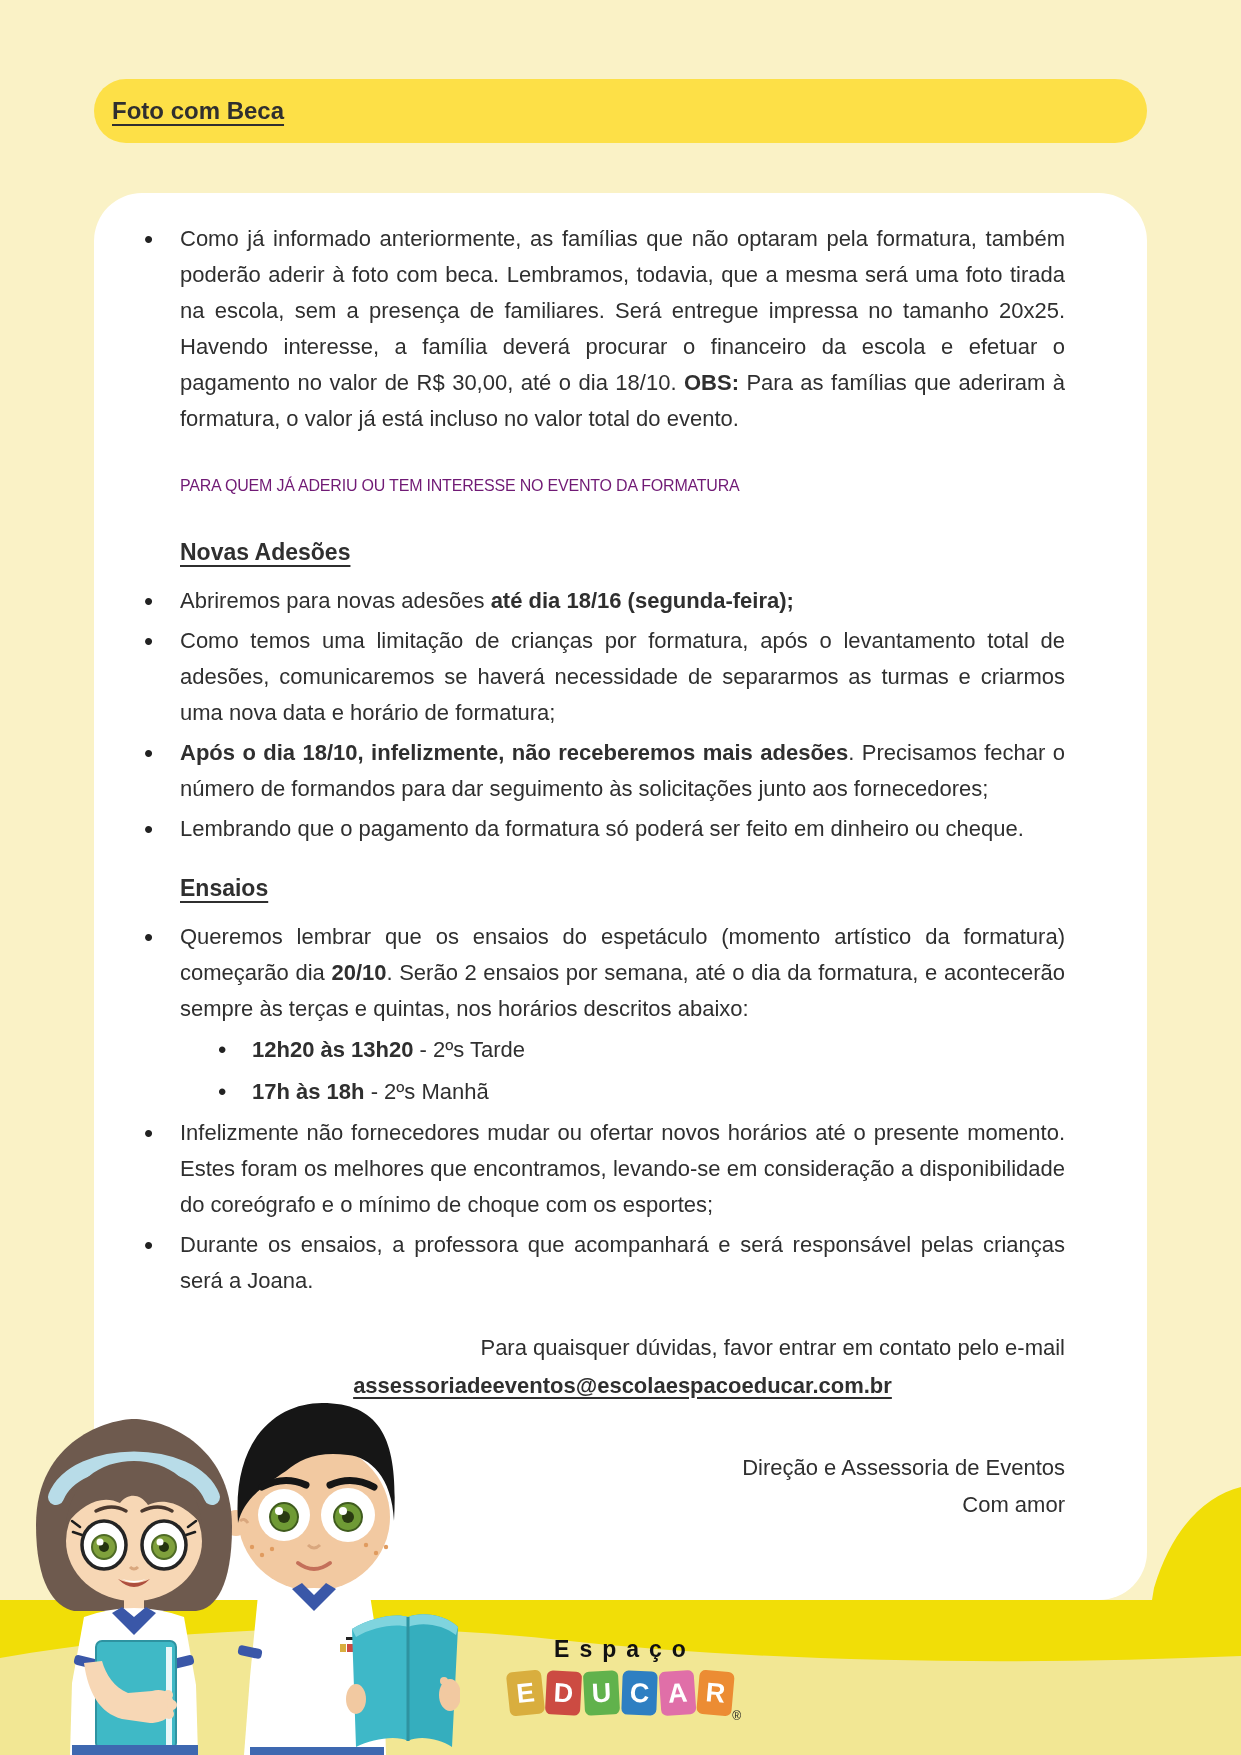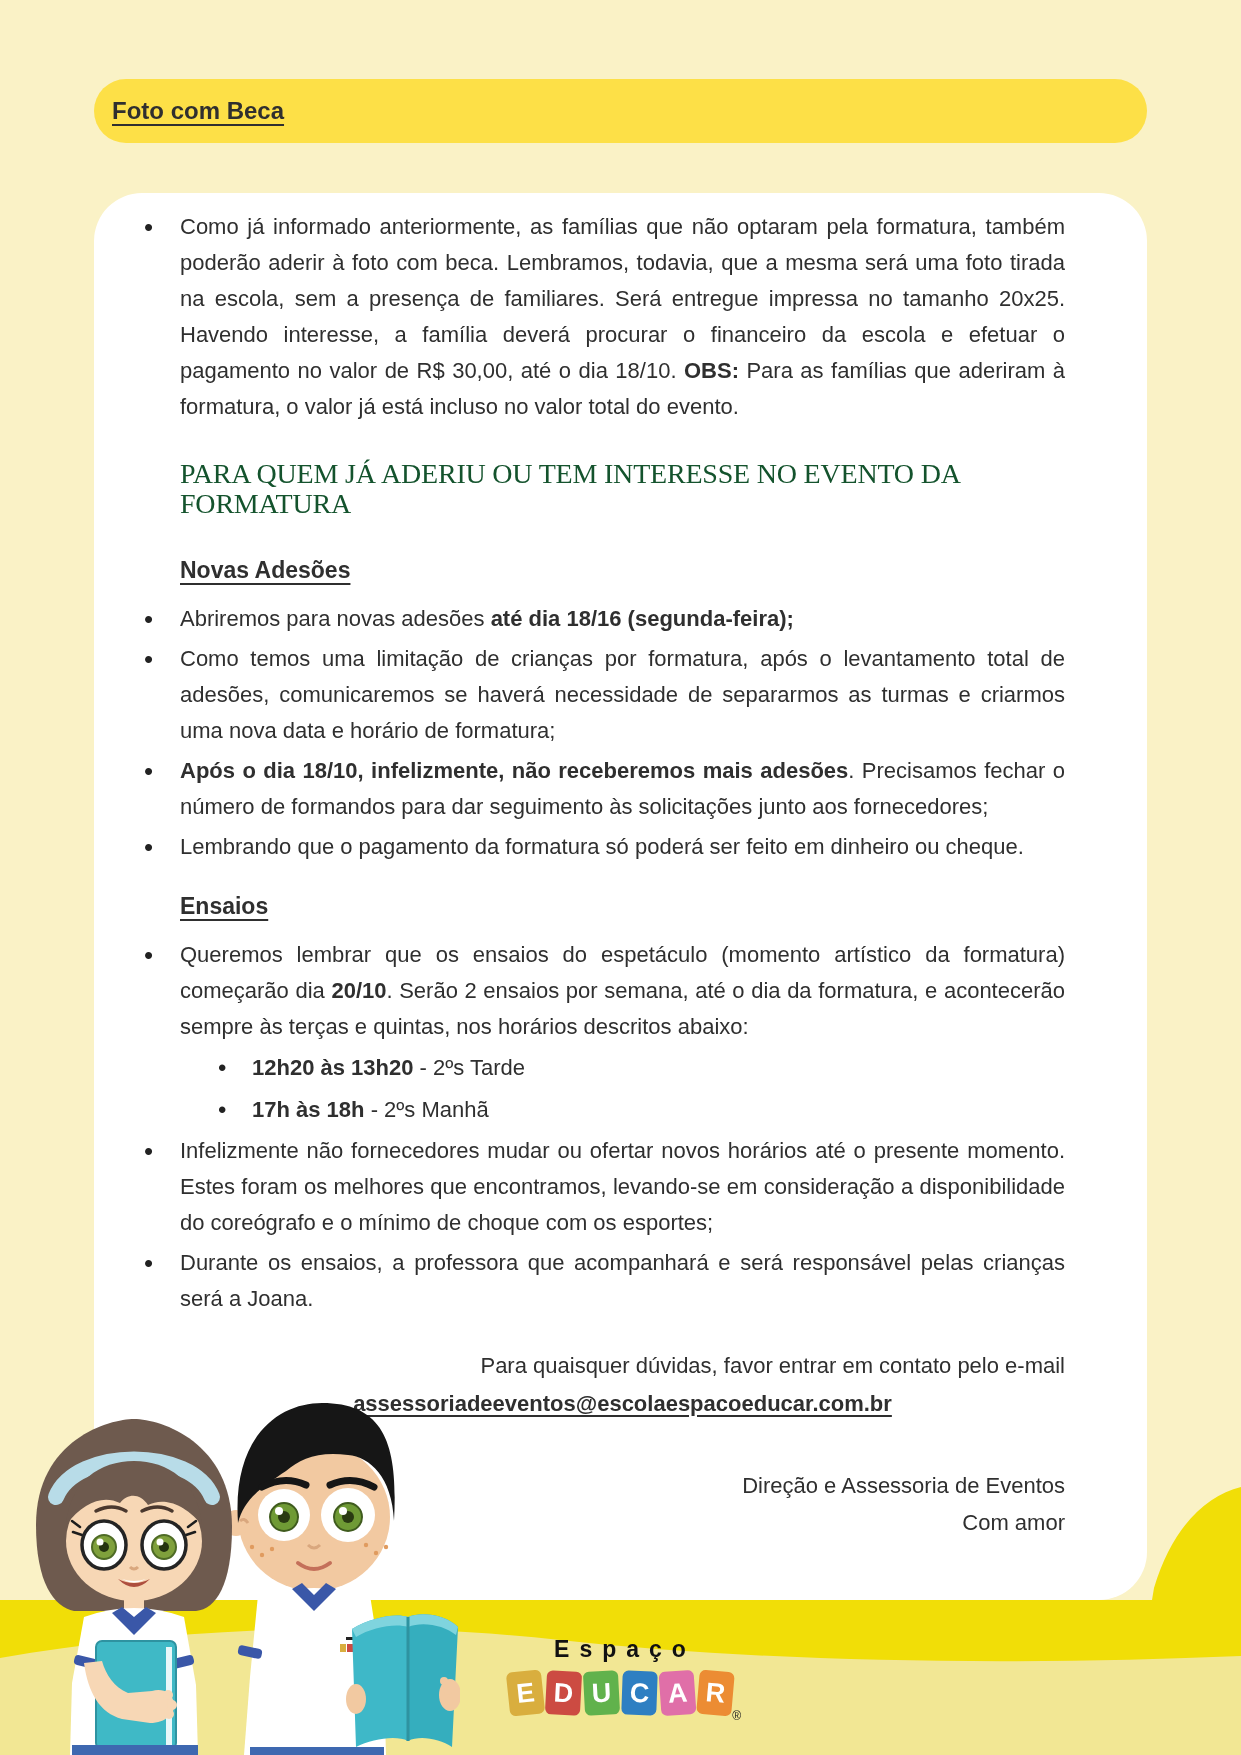--- a/index.html
+++ b/index.html
@@ -15,21 +15,21 @@
     background:#fde047;border-radius:34px;display:flex;align-items:center;
     padding-left:18px;box-sizing:border-box;z-index:2;
   }
   .card-title .doc-title{
     font-size:24px;font-weight:700;text-decoration:underline;
     text-underline-offset:5px;
   }
   .card-main{
     position:absolute;left:94px;top:193px;width:1053px;height:1407px;
     background:#fff;border-radius:48px;z-index:2;
-    padding:16px 82px 0 86px;box-sizing:border-box;
+    padding:28px 82px 0 86px;box-sizing:border-box;
   }
   
   .blt{list-style:none;margin:0;padding:0;}
   .blt li{
     position:relative;font-size:22px;line-height:36px;
     text-align:justify;margin-bottom:4px;
   }
   .blt li::before{
     content:"\2022";position:absolute;left:-36px;top:0;
     font-size:26px;line-height:36px;color:#222;
@@ -37,22 +37,22 @@
   .sub-blt{list-style:none;margin:4px 0 4px 72px;padding:0;}
   .sub-blt li{
     position:relative;font-size:22px;line-height:38px;text-align:left;
   }
   .sub-blt li::before{
     content:"\2022";position:absolute;left:-34px;top:0;
     font-size:24px;line-height:38px;color:#222;
   }
   .b{font-weight:700;}
   .heading-blue{
-    color:#14532d;font-size:28px;line-height:30px;font-weight:400;
-    letter-spacing:-0.2px;margin:34px 0 36px 0;font-family:Liberation Serif, serif;
+    color:#701a75;font-size:16px;line-height:30px;font-weight:400;
+    letter-spacing:-0.2px;margin:34px 0 36px 0;
   }
   .sub-heading{
     font-size:23px;line-height:30px;font-weight:700;
     text-decoration:underline;text-underline-offset:5px;
     margin:0 0 16px 0;
   }
   .sub-heading.ensaios{margin-top:26px;}
   .contact{
     margin-top:30px;text-align:right;font-size:22px;line-height:38px;
   }

